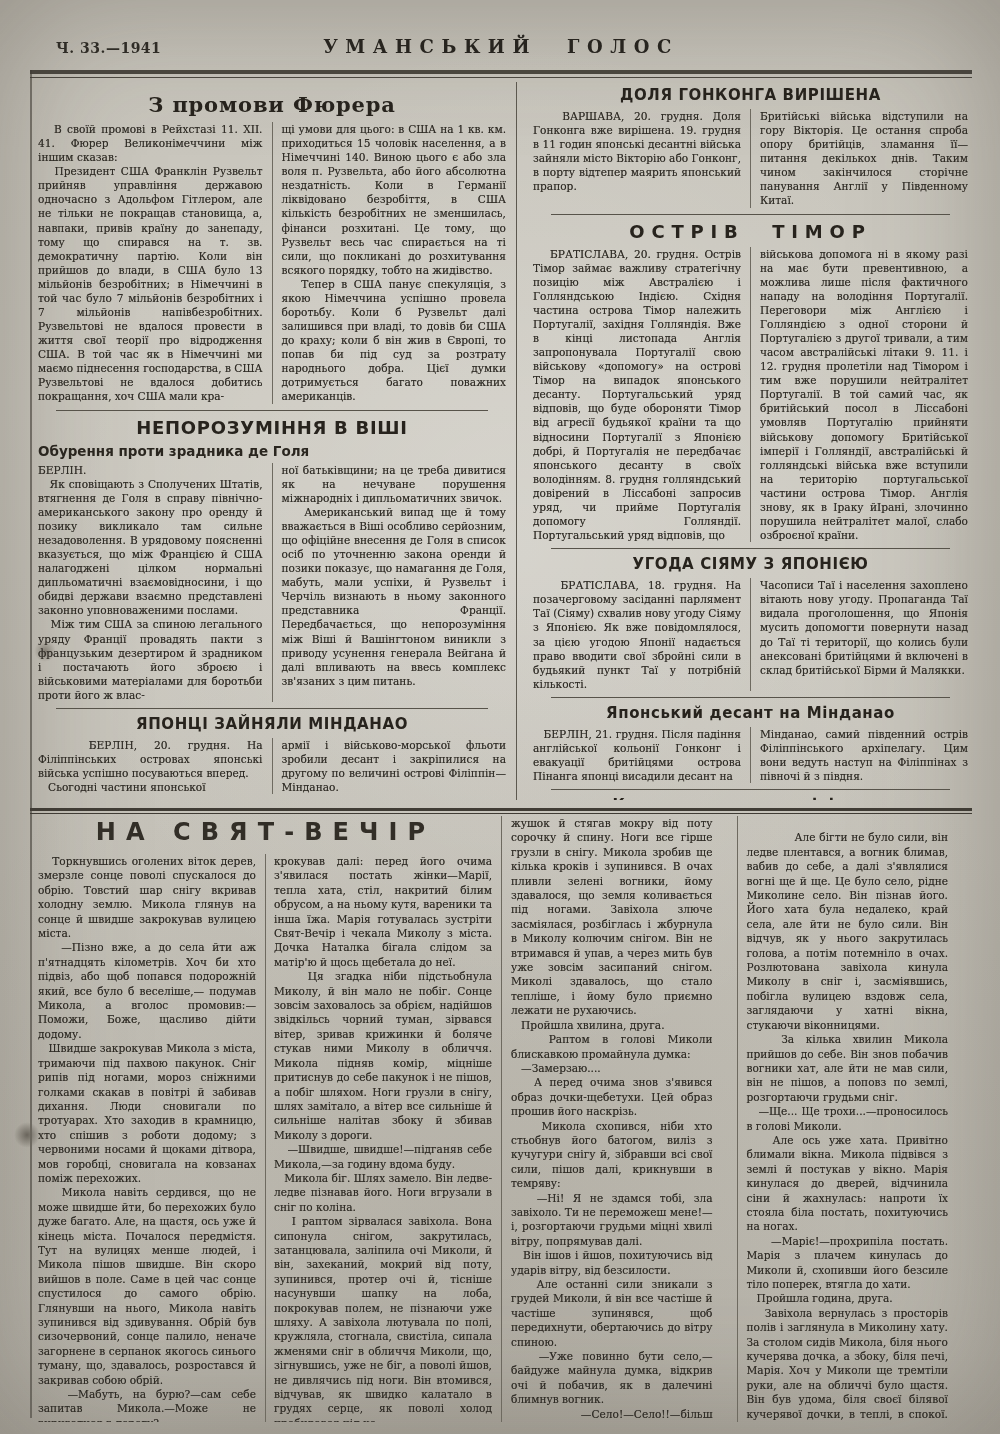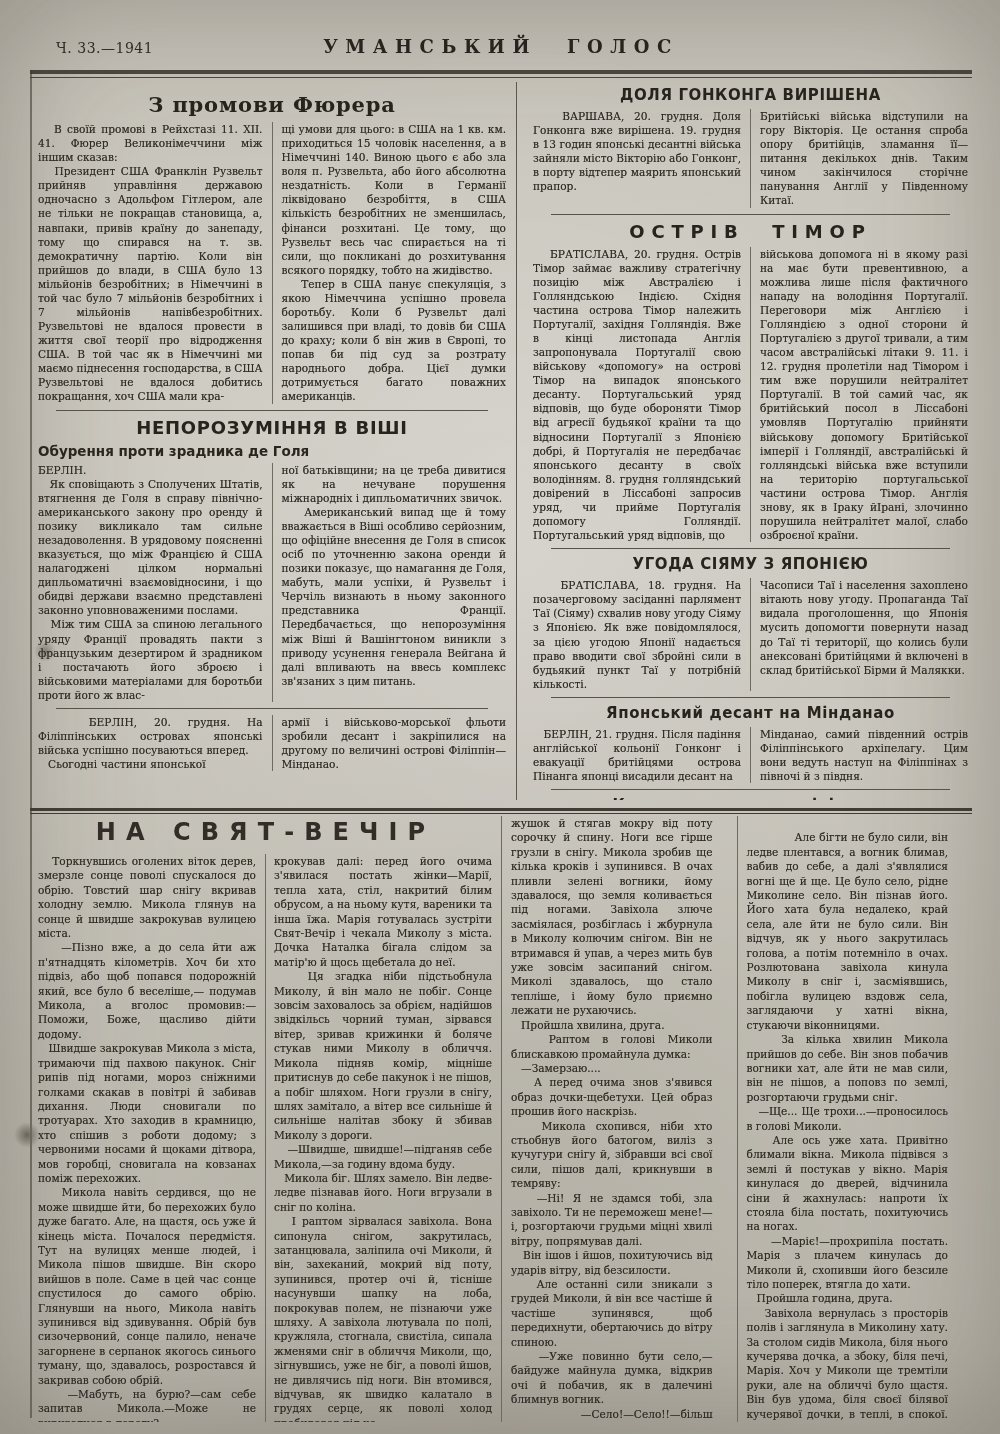--- a/index.html
+++ b/index.html
@@ -13,21 +13,21 @@
     font-family:"DejaVu Serif", serif;
     color:#2f2c26;
   }
   .inner{position:absolute;left:30px;right:28px;top:36px;bottom:14px;}
   .edge-line{position:absolute;left:30px;top:70px;bottom:16px;width:2px;background:#5a564d;opacity:.75;}
   .spot{position:absolute;border-radius:50%;pointer-events:none;}
   .spot1{left:14px;top:1122px;width:26px;height:26px;background:radial-gradient(circle,#6a655c 0%,rgba(106,101,92,0) 70%);}
   .spot2{left:34px;top:640px;width:22px;height:22px;background:radial-gradient(circle,#837e74 0%,rgba(131,126,116,0) 70%);}
 
   .masthead-row{position:relative;height:28px;}
-  .issue-no{position:absolute;left:26px;top:4px;font-weight:normal;font-size:14px;letter-spacing:.5px;}
+  .issue-no{position:absolute;left:26px;top:4px;font-weight:bold;font-size:14px;letter-spacing:.5px;}
   .masthead-title{
     position:absolute;left:0;right:0;top:0;text-align:center;
     font-weight:bold;font-size:18px;letter-spacing:.42em;word-spacing:.9em;color:#27241f;
   }
   .head-rule{border-top:4px solid #403c35;border-bottom:1px solid #403c35;height:3px;margin:6px 0 4px 0;opacity:.92;}
 
   .upper{display:flex;height:718px;overflow:hidden;}
   .half-left{width:486px;box-sizing:border-box;padding:2px 10px 0 8px;}
   .half-right{flex:1;box-sizing:border-box;border-left:1px solid #5c584f;padding:0 4px 0 16px;}
 
@@ -109,35 +109,36 @@
    Як сповіщають з Сполучених Штатів, втягнення де Голя в справу північно-американського закону про оренду й позику викликало там сильне незадоволення. В урядовому поясненні вказується, що між Францією й США налагоджені цілком нормальні дипльоматичні взаємовідносини, і що обидві держави взаємно представлені законно уповноваженими послами.
    Між тим США за спиною легального уряду Франції провадять пакти з французьким дезертиром й зрадником і постачають його зброєю і військовими матеріалами для боротьби проти його ж влас-</div>
             <div class="col">ної батьківщини; на це треба дивитися як на нечуване порушення міжнародніх і дипльоматичних звичок.
    Американський випад ще й тому вважається в Віші особливо серйозним, що офіційне внесення де Голя в список осіб по уточненню закона оренди й позики показує, що намагання де Голя, мабуть, мали успіхи, й Рузвельт і Черчіль визнають в ньому законного представника Франції. Передбачається, що непорозуміння між Віші й Вашінгтоном виникли з приводу усунення генерала Вейгана й далі впливають на ввесь комплекс зв'язаних з цим питань.</div>
           </div>
         </div>
 
         <div class="divider"></div>
 
         <div class="article">
+          <h2 class="headline small">ЯПОНЦІ ЗАЙНЯЛИ МІНДАНАО</h2>
           <div class="cols">
             <div class="col">   БЕРЛІН, 20. грудня. На Філіппінських островах японські війська успішно посуваються вперед.
    Сьогодні частини японської</div>
             <div class="col">армії і військово-морської фльоти зробили десант і закріпилися на другому по величині острові Філіппін—Мінданао.</div>
           </div>
         </div>
 
       </div>
 
       <div class="half-right">
 
         <div class="article">
           <h2 class="headline small">ДОЛЯ ГОНКОНГА ВИРІШЕНА</h2>
           <div class="cols">
-            <div class="col">   ВАРШАВА, 20. грудня. Доля Гонконга вже вирішена. 19. грудня в 13 годин японські десантні війська зайняли місто Вікторію або Гонконг, в порту відтепер маярить японський прапор.</div>
+            <div class="col">   ВАРШАВА, 20. грудня. Доля Гонконга вже вирішена. 19. грудня в 11 годин японські десантні війська зайняли місто Вікторію або Гонконг, в порту відтепер маярить японський прапор.</div>
             <div class="col">Бритійські війська відступили на гору Вікторія. Це остання спроба опору бритійців, зламання її—питання декількох днів. Таким чином закінчилося сторічне панування Англії у Південному Китаї.</div>
           </div>
         </div>
 
         <div class="divider"></div>
 
         <div class="article">
           <h2 class="headline spaced">ОСТРІВ ТІМОР</h2>
           <div class="cols">
             <div class="col">   БРАТІСЛАВА, 20. грудня. Острів Тімор займає важливу стратегічну позицію між Австралією і Голляндською Індією. Східня частина острова Тімор належить Португалії, західня Голляндія. Вже в кінці листопада Англія запропонувала Португалії свою військову «допомогу» на острові Тімор на випадок японського десанту. Португальський уряд відповів, що буде обороняти Тімор від агресії будьякої країни та що відносини Португалії з Японією добрі, й Португалія не передбачає японського десанту в своїх володінням. 8. грудня голляндський довірений в Ліссабоні запросив уряд, чи прийме Португалія допомогу Голляндії. Португальський уряд відповів, що</div>

